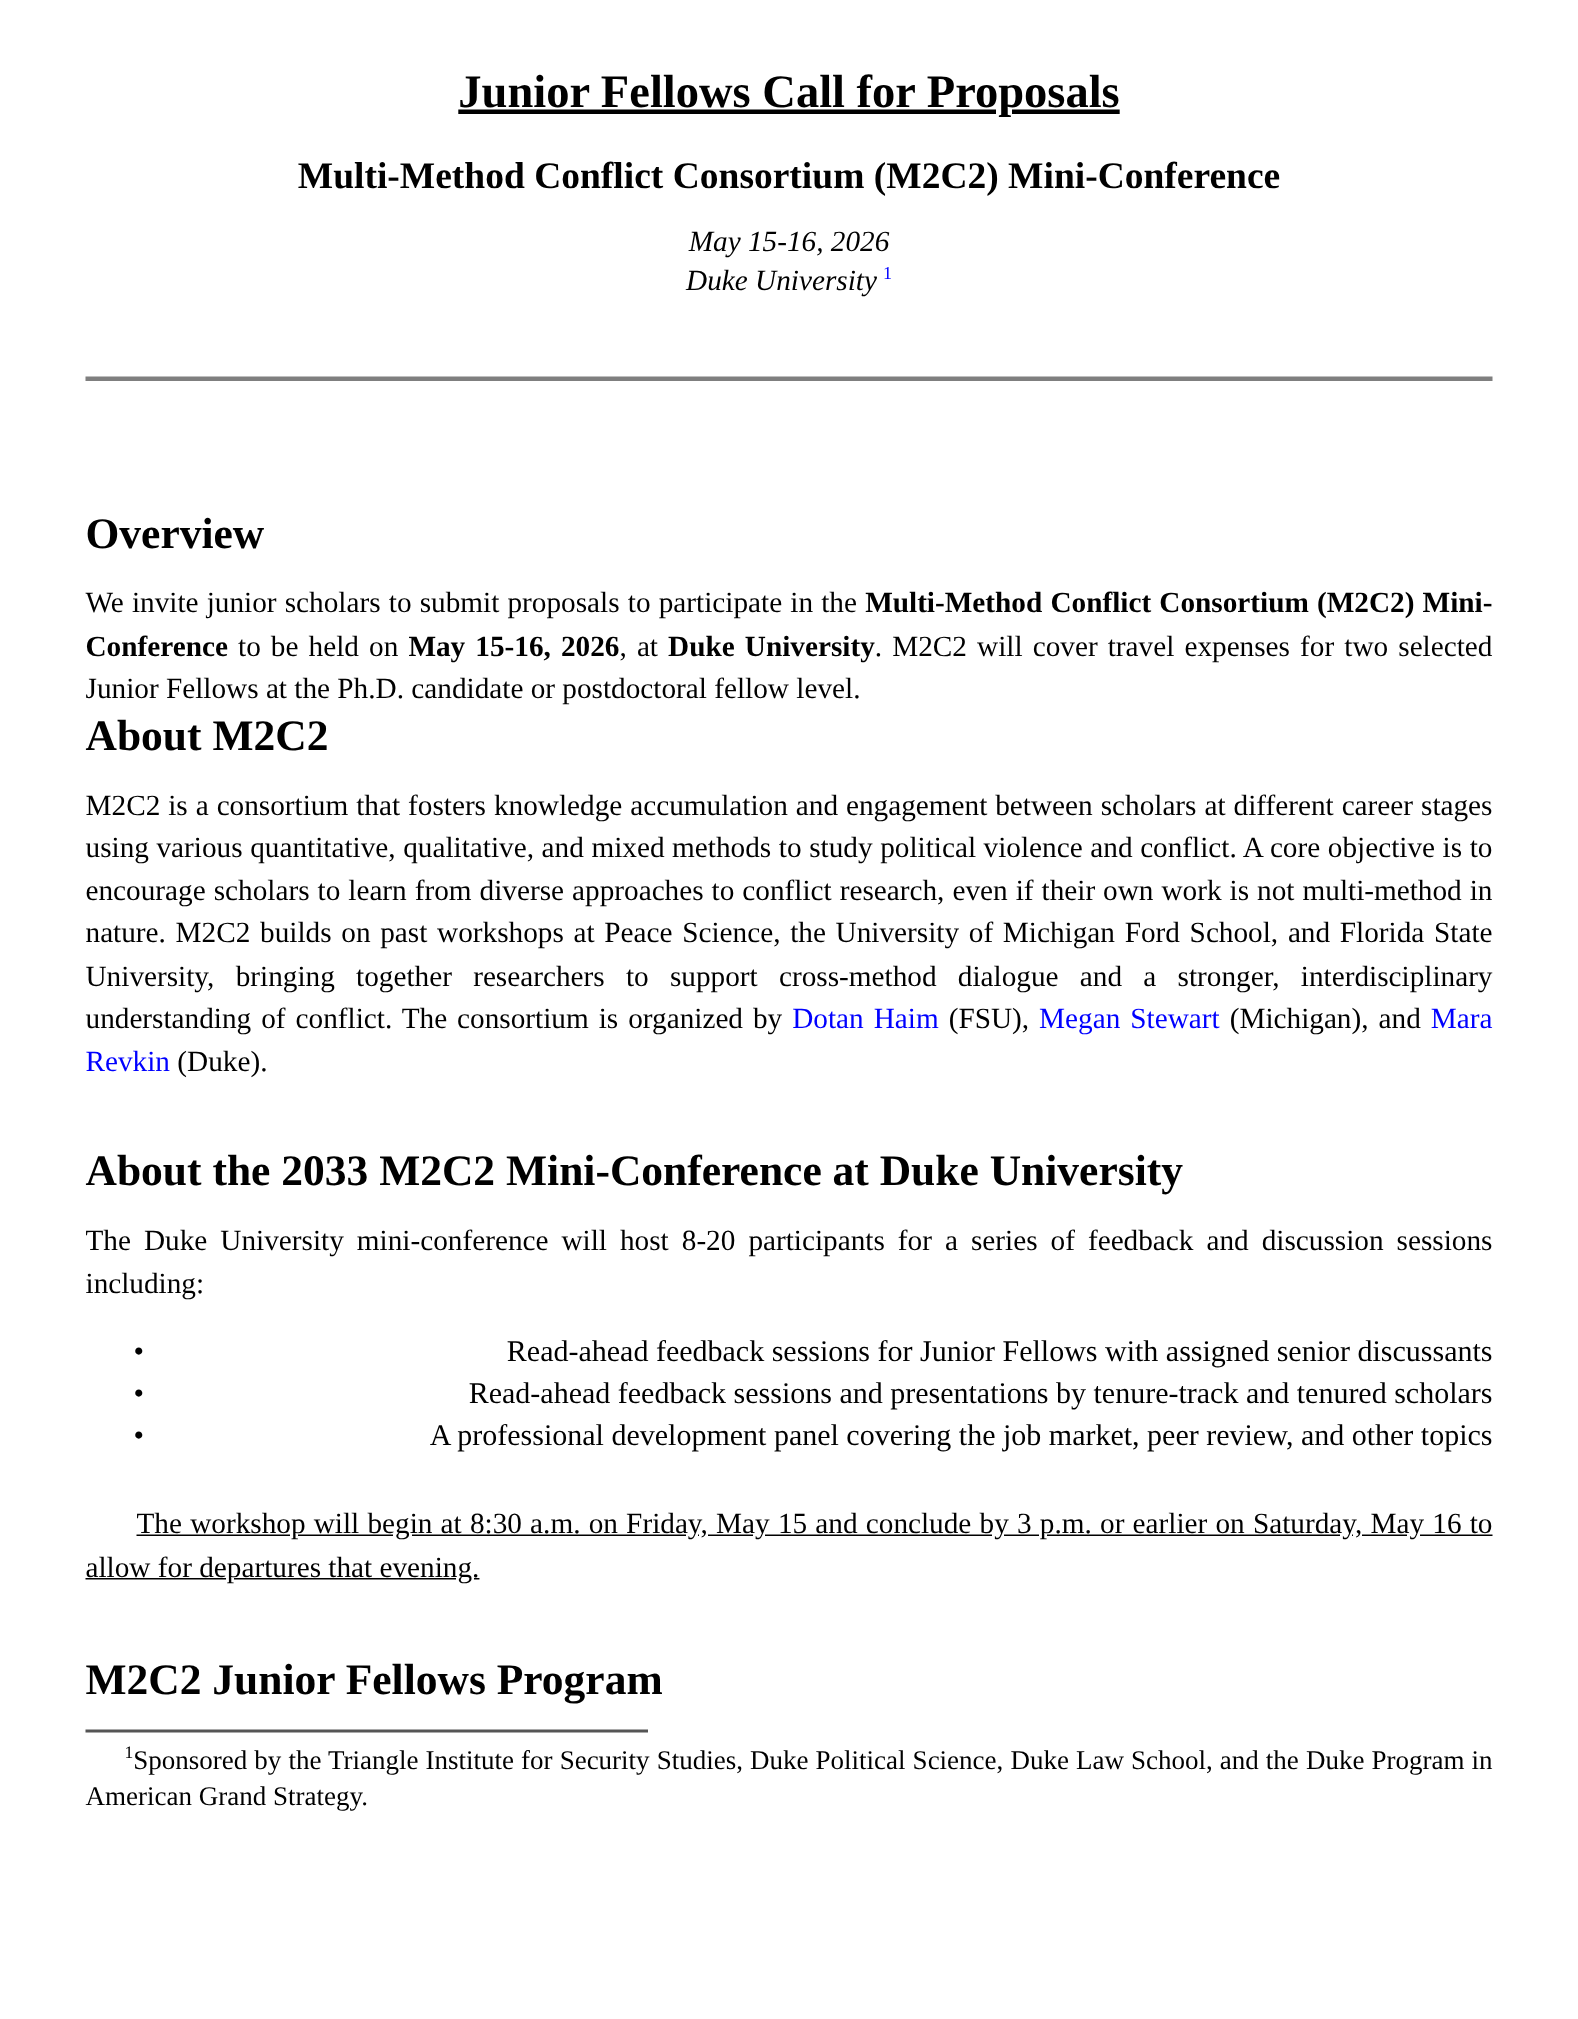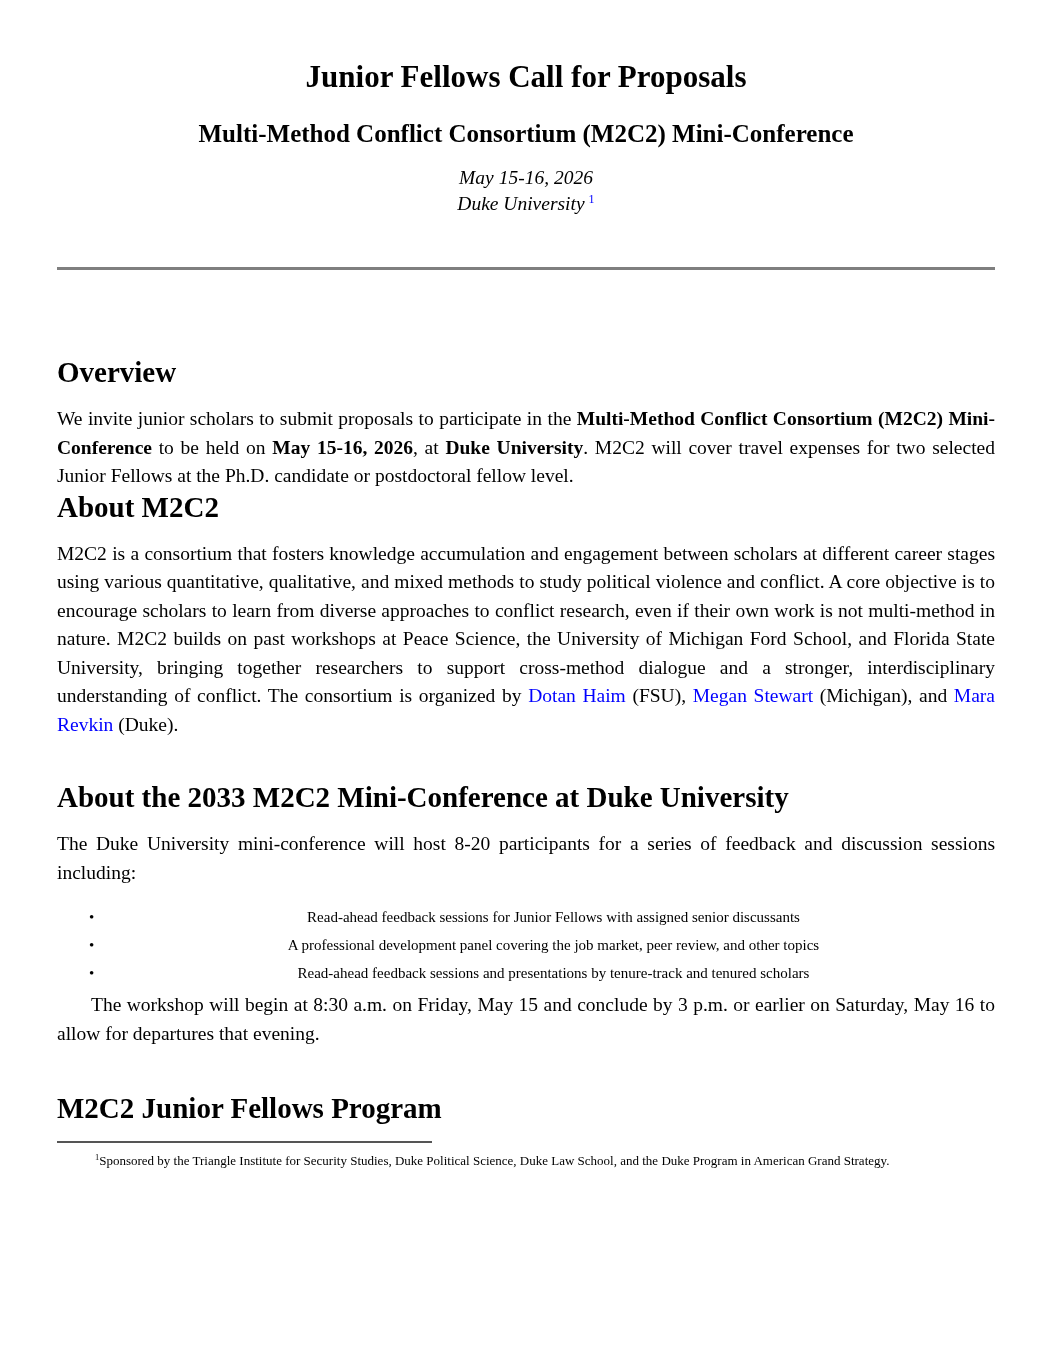--- a/index.html
+++ b/index.html
@@ -16,22 +16,23 @@
     color: #000000;
     font-family: "Liberation Serif", "DejaVu Serif", serif;
     overflow: hidden;
     box-sizing: border-box;
     padding: 42px 57px 0 57px;
   }
   .title-block { text-align: center; }
   .doc-title {
     font-size: 31px;
     font-weight: bold;
-    margin: 16px;
+    margin: 0;
     line-height: 1.2;
+    text-decoration: underline;
   }
   .doc-subtitle {
     font-size: 25px;
     font-weight: bold;
     margin: 24px 0 0 0;
     line-height: 1.2;
   }
   .doc-date, .doc-venue {
     font-size: 19.5px;
     font-style: italic;
@@ -74,45 +75,45 @@
     line-height: 0;
     margin-left: 4px;
   }
   ul.bullet-list {
     margin: 16px 0 0 0;
     padding: 0 0 0 55px;
     list-style: none;
   }
   ul.bullet-list li {
     position: relative;
-    font-size: 15px;
+    font-size: 20px;
     line-height: 28px;
-    text-align: center;
+    text-align: right;
   }
   ul.bullet-list li::before {
     content: "\2022";
     position: absolute;
     left: -23px;
     top: 0;
   }
-  p.indented { text-indent: 34px; margin-top: 4px; }
+  p.indented { text-indent: 34px; margin-top: 32px; text-decoration: underline; }
   .footnote-block { margin-top: 16px; }
   .footnote-rule {
     border: none;
     height: 2px;
     background: #555555;
     width: 375px;
     margin: 0;
   }
   p.footnote-text {
-    font-size: 13px;
+    font-size: 18px;
     line-height: 24px;
     text-align: justify;
     text-indent: 26px;
-    margin: 6px 0 0 12px;
+    margin: 6px 0 0 0;
   }
   p.footnote-text sup {
     font-size: 0.65em;
     vertical-align: super;
     line-height: 0;
   }
 </style>
 </head>
 <body>
 
@@ -135,22 +136,22 @@
   <section class="sec-about">
     <h3 class="section-heading">About M2C2</h3>
     <p class="body-text"><span>M2C2 is a consortium that fosters knowledge accumulation and engagement between scholars at different career stages using various quantitative, qualitative, and mixed methods to study political violence and conflict. A core objective is to encourage scholars to learn from diverse approaches to conflict research, even if their own work is not multi-method in nature. M2C2 builds on past workshops at Peace Science, the University of Michigan Ford School, and Florida State University, bringing together researchers to support cross-method dialogue and a stronger, interdisciplinary understanding of conflict. The consortium is organized by </span><a class="doc-link">Dotan Haim</a><span> (FSU), </span><a class="doc-link">Megan Stewart</a><span> (Michigan), and </span><a class="doc-link">Mara Revkin</a><span> (Duke).</span></p>
   </section>
 
   <section class="sec-miniconf">
     <h3 class="section-heading">About the 2033 M2C2 Mini-Conference at Duke University</h3>
     <p class="body-text">The Duke University mini-conference will host 8-20 participants for a series of feedback and discussion sessions including:</p>
     <ul class="bullet-list">
       <li>Read-ahead feedback sessions for Junior Fellows with assigned senior discussants</li>
+      <li>Read-ahead feedback sessions and presentations by tenure-track and tenured scholars</li>
       <li>A professional development panel covering the job market, peer review, and other topics</li>
-      <li>Read-ahead feedback sessions and presentations by tenure-track and tenured scholars</li>
     </ul>
     <p class="body-text indented">The workshop will begin at 8:30 a.m. on Friday, May 15 and conclude by 3 p.m. or earlier on Saturday, May 16 to allow for departures that evening.</p>
   </section>
 
   <section class="sec-fellows">
     <h3 class="section-heading">M2C2 Junior Fellows Program</h3>
   </section>
 
   <div class="footnote-block">
     <hr class="footnote-rule">

